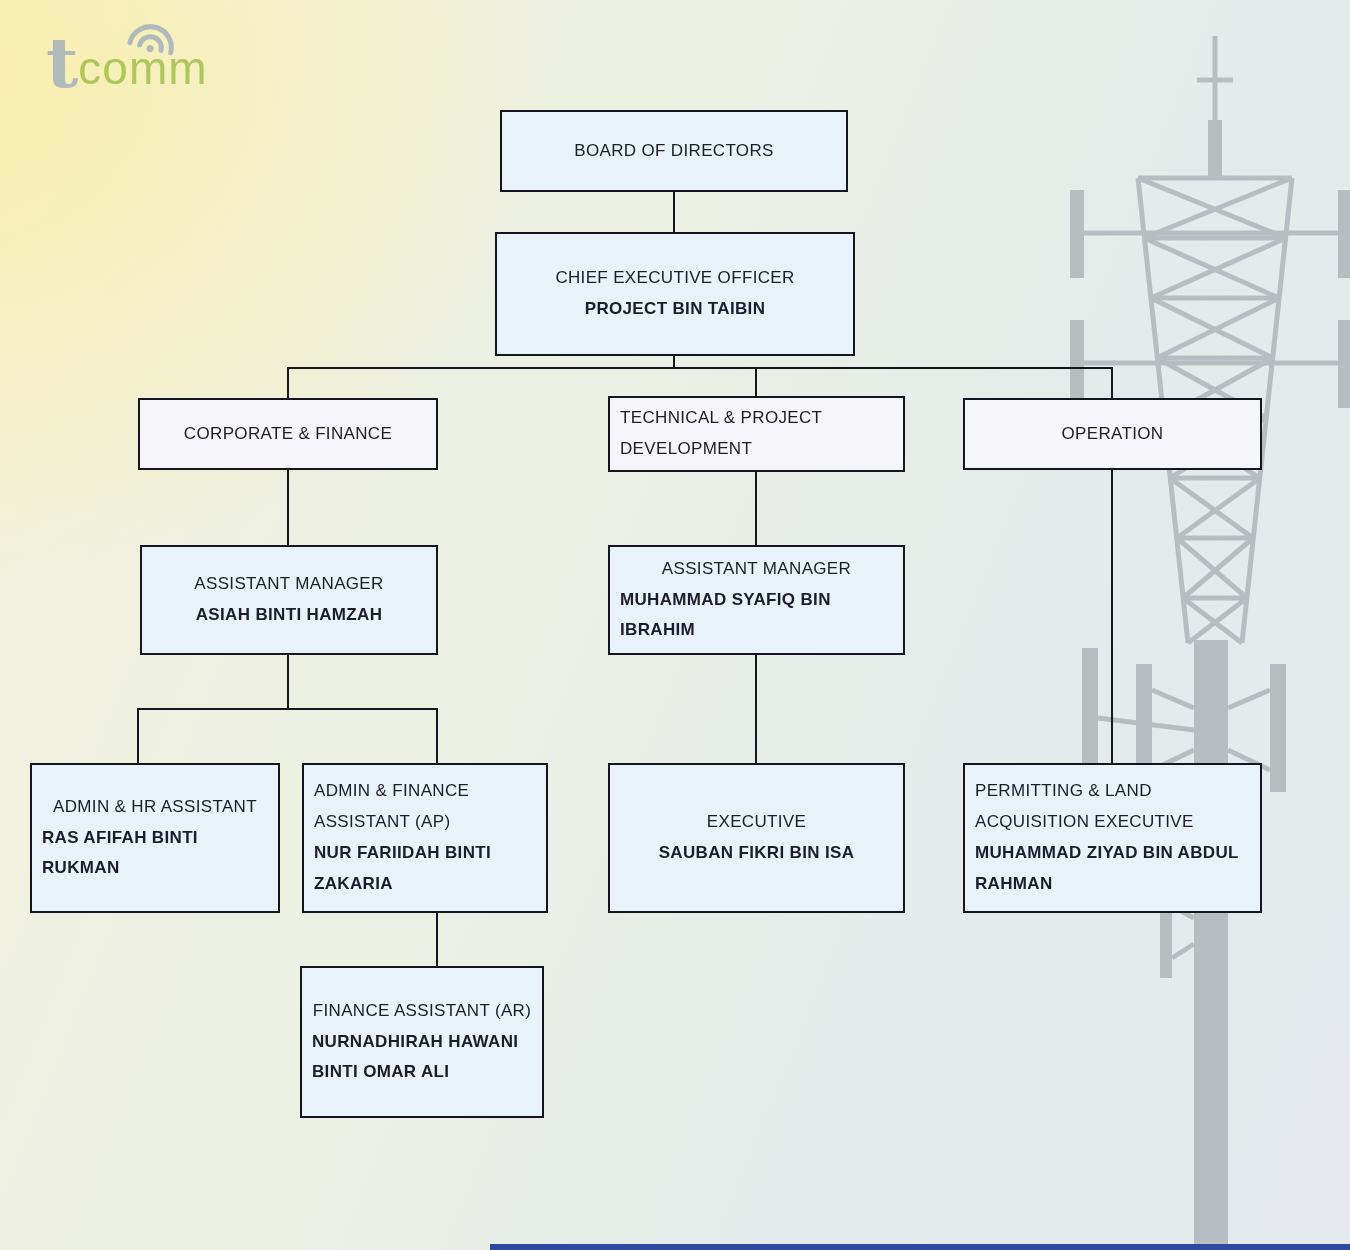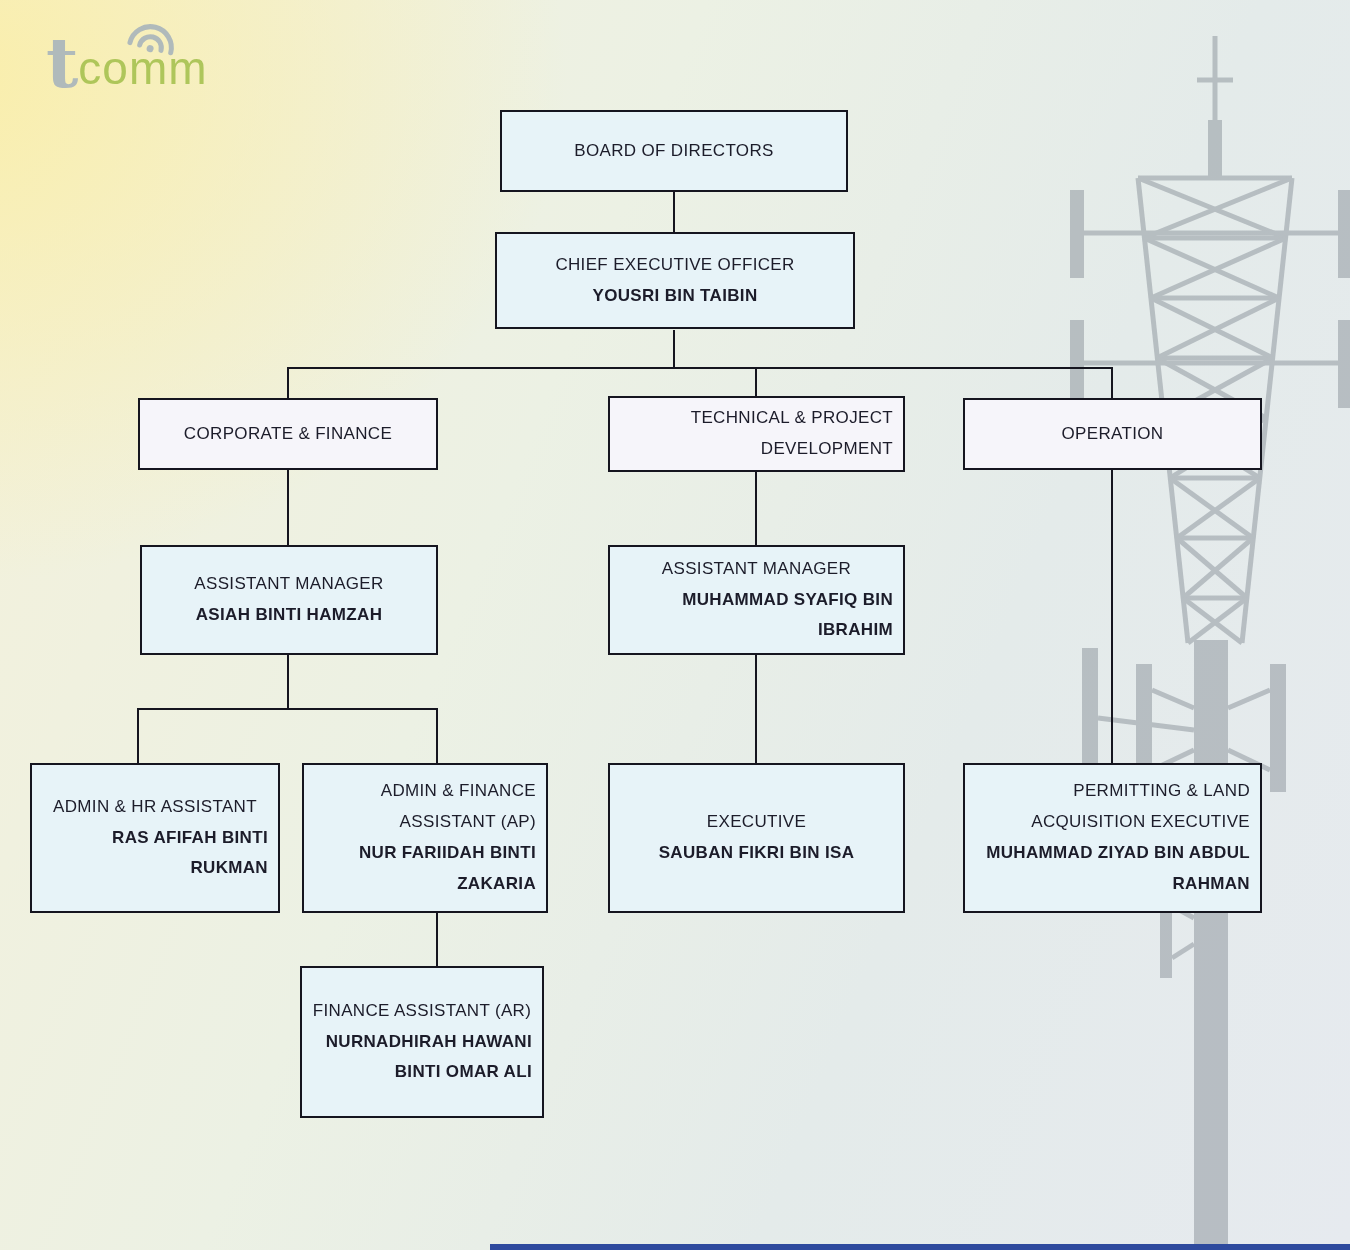--- a/index.html
+++ b/index.html
@@ -17,21 +17,21 @@
       linear-gradient(112deg, #f4f1da 0%, #ecf1e4 38%, #e4ebea 68%, #e6eaef 100%);
   }
 
   
   .box {
     position: absolute;
     display: flex;
     flex-direction: column;
     justify-content: center;
     align-items: center;
-    text-align: right;
+    text-align: left;
     background: #e7f3f8;
     border: 2px solid #15151f;
     padding: 6px 10px;
     line-height: 1.82;
     font-size: 17px;
     letter-spacing: 0.02em;
     z-index: 2;
   }
   .box.dept { background: #f6f5fa; }
   .box .title { font-weight: 400; }
@@ -147,23 +147,23 @@
   <div class="line h" style="left:137px;top:708px;width:301px"></div>
   <div class="line v" style="left:137px;top:708px;height:55px"></div>
   <div class="line v" style="left:436px;top:708px;height:55px"></div>
   <div class="line v" style="left:755px;top:655px;height:108px"></div>
   <div class="line v" style="left:436px;top:913px;height:53px"></div>
 
   <div class="box" style="left:500px;top:110px;width:348px;height:82px">
     <div class="title">BOARD OF DIRECTORS</div>
   </div>
 
-  <div class="box" style="left:495px;top:232px;width:360px;height:97px">
+  <div class="box" style="left:495px;top:232px;width:360px;height:124px">
     <div class="title">CHIEF EXECUTIVE OFFICER</div>
-    <div class="name">YOUSRI BIN TAIBIN</div>
+    <div class="name">PROJECT BIN TAIBIN</div>
   </div>
 
   <div class="box dept" style="left:138px;top:398px;width:300px;height:72px">
     <div class="title">CORPORATE &amp; FINANCE</div>
   </div>
 
   <div class="box dept" style="left:608px;top:396px;width:297px;height:76px">
     <div class="title">TECHNICAL &amp; PROJECT DEVELOPMENT</div>
   </div>
 

